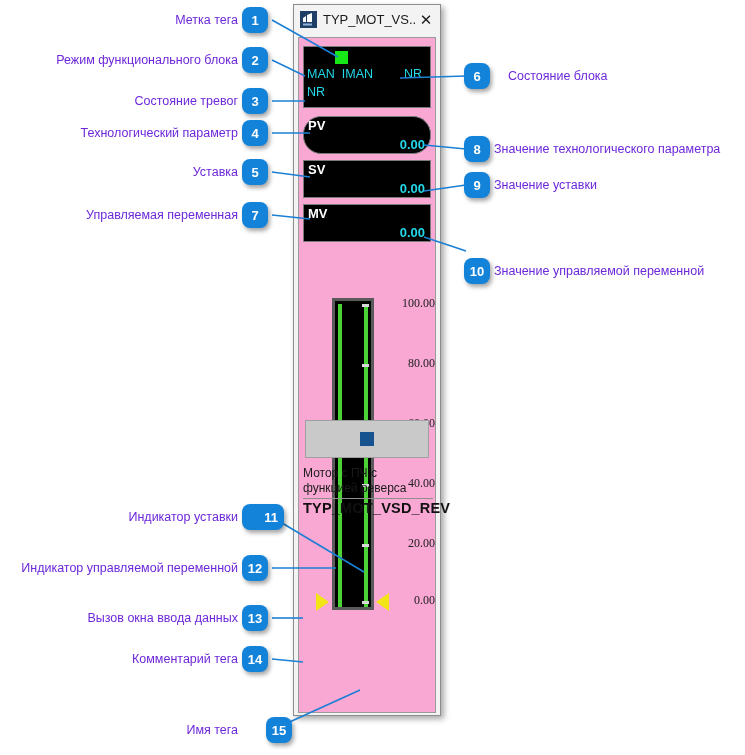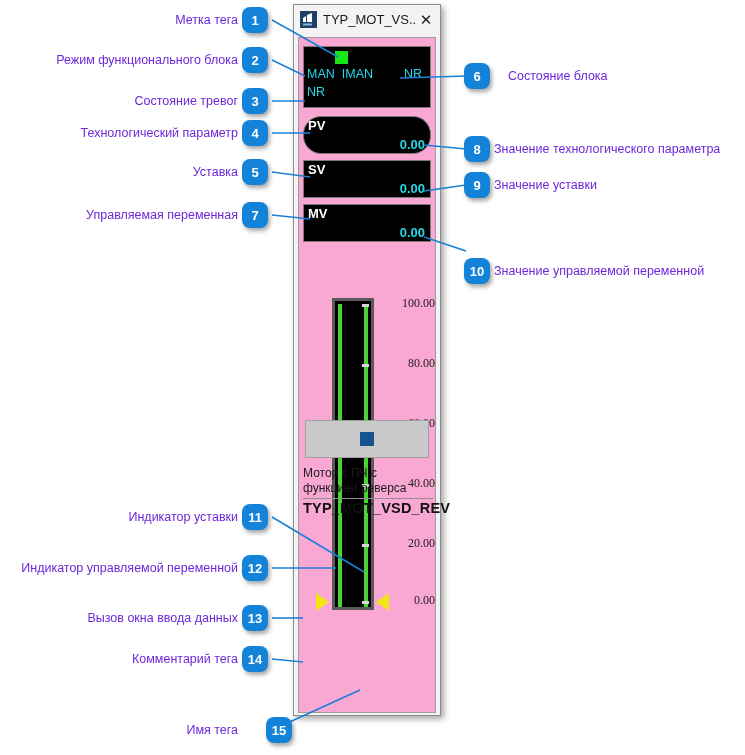--- a/index.html
+++ b/index.html
@@ -381,17 +381,17 @@
 <div class="badge" style="left:242px; top:7px;">1</div>
 <div class="badge" style="left:242px; top:47px;">2</div>
 <div class="badge" style="left:242px; top:88px;">3</div>
 <div class="badge" style="left:242px; top:120px;">4</div>
 <div class="badge" style="left:242px; top:159px;">5</div>
 <div class="badge" style="left:464px; top:63px;">6</div>
 <div class="badge" style="left:242px; top:202px;">7</div>
 <div class="badge" style="left:464px; top:136px;">8</div>
 <div class="badge" style="left:464px; top:172px;">9</div>
 <div class="badge" style="left:464px; top:258px;">10</div>
-<div class="badge" style="left:242px; top:504px;">11</div>
+<div class="badge" style="left:242px; top:504px;padding-left:16px;">11</div>
 <div class="badge" style="left:242px; top:555px;">12</div>
 <div class="badge" style="left:242px; top:605px;">13</div>
 <div class="badge" style="left:242px; top:646px;">14</div>
 <div class="badge" style="left:242px; top:717px;margin-left:24px;">15</div>
 
 </body></html>

